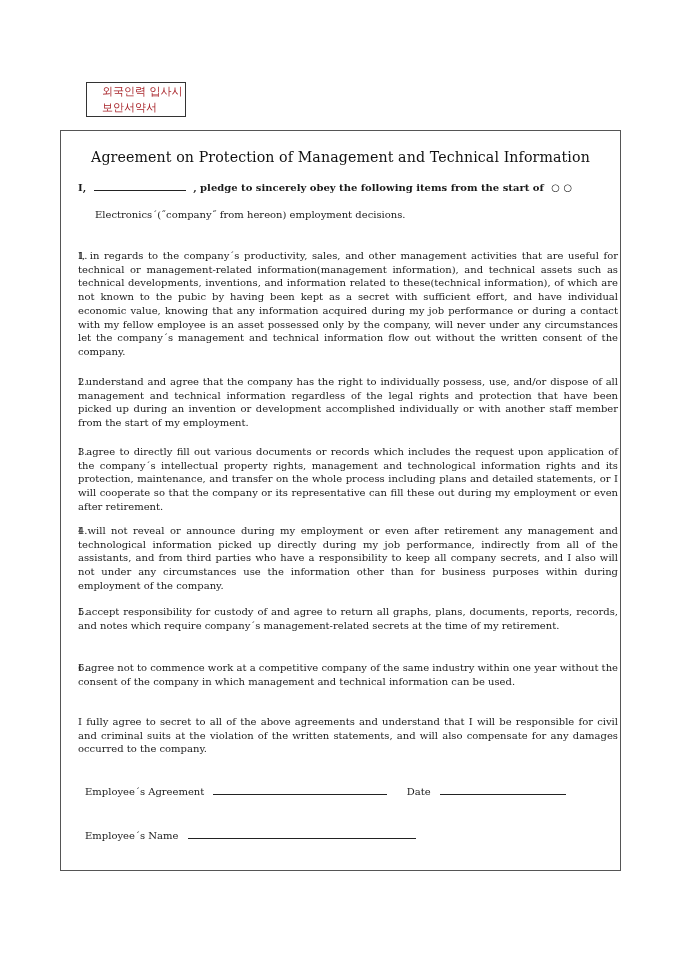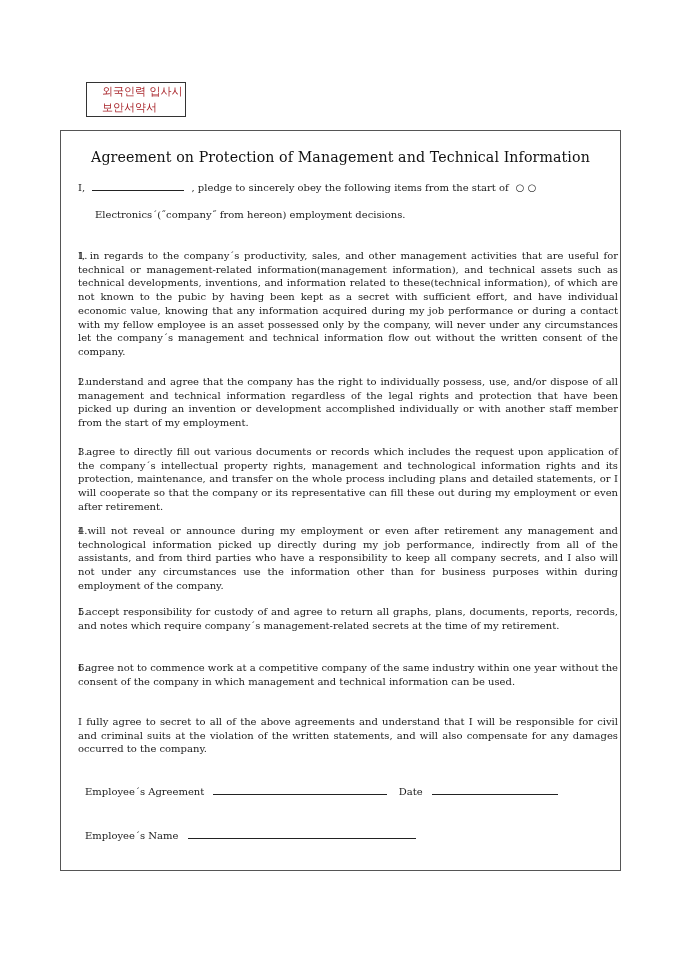--- a/index.html
+++ b/index.html
@@ -8,21 +8,21 @@
   .label-box { position: absolute; left: 58px; top: 82px; width: 100px; height: 35px;
                border: 1px solid #333; box-sizing: border-box; padding: 1px 15px;
                font-family: "DejaVu Sans", sans-serif; font-size: 11px; line-height: 16px;
                color: #a8242a; margin-left: 28px; }
   .label-box div { white-space: nowrap; }
   .doc-box { position: absolute; left: 60px; top: 130px; width: 561px; height: 741px;
              border: 1px solid #555; box-sizing: border-box; }
   .title { position: absolute; left: 0; right: 0; top: 18px; text-align: center;
            font-family: "DejaVu Serif", serif; font-size: 14.2px; font-weight: normal;
            letter-spacing: 0.1px; color: #111; }
-  .intro { position: absolute; left: 17px; top: 49px; font-size: 10px; line-height: 14px; white-space: nowrap; }
+  .intro { position: absolute; left: 17px; top: 49px; font-size: 10px; line-height: 14px; white-space: nowrap; font-weight: bold; }
   .blank { display: inline-block; width: 92px; border-bottom: 1px solid #222; height: 10px; margin: 0 4px 0 4px; vertical-align: baseline; }
   .intro2 { position: absolute; left: 34px; top: 77px; font-size: 10px; line-height: 14px; white-space: nowrap; }
   .item { position: absolute; left: 17px; width: 540px; font-size: 10px; line-height: 13.7px;
           text-align: justify; }
   .item .num { position: absolute; left: 0; top: 0; }
   .item .txt { display: block; text-align: justify; }
   .closing { position: absolute; left: 17px; width: 540px; top: 584px; font-size: 10px; line-height: 13.7px; text-align: justify; }
   .sig-row { position: absolute; left: 24px; font-size: 10px; line-height: 14px; white-space: nowrap; }
   .line { display: inline-block; border-bottom: 1px solid #222; height: 10px; vertical-align: baseline; margin-left: 6px; }
   .circ { display: inline-block; width: 6px; height: 6px; border: 1px solid #333; border-radius: 50%; margin: 0 4px; vertical-align: middle; }
@@ -69,21 +69,21 @@
   <div class="item" style="top:530px;">
     <span class="num">6.</span>
     <span class="txt">I agree not to commence work at a competitive company of the same industry within one year without the consent of the company in which management and technical information can be used.</span>
   </div>
 
   <div class="closing">I fully agree to secret to all of the above agreements and understand that I will be responsible for civil and criminal suits at the violation of the written statements, and will also compensate for any damages occurred to the company.</div>
 
   <div class="sig-row" style="top:653px;">
     <span>Employee´s Agreement</span>
     <span class="line" style="width:174px;"></span>
-    <span style="margin-left:8px;">Date</span>
+    <span style="margin-left:16px;">Date</span>
     <span class="line" style="width:126px;"></span>
   </div>
 
   <div class="sig-row" style="top:680px;margin-top:17px;">
     <span>Employee´s Name</span>
     <span class="line" style="width:228px;"></span>
   </div>
 
 </div>
 

